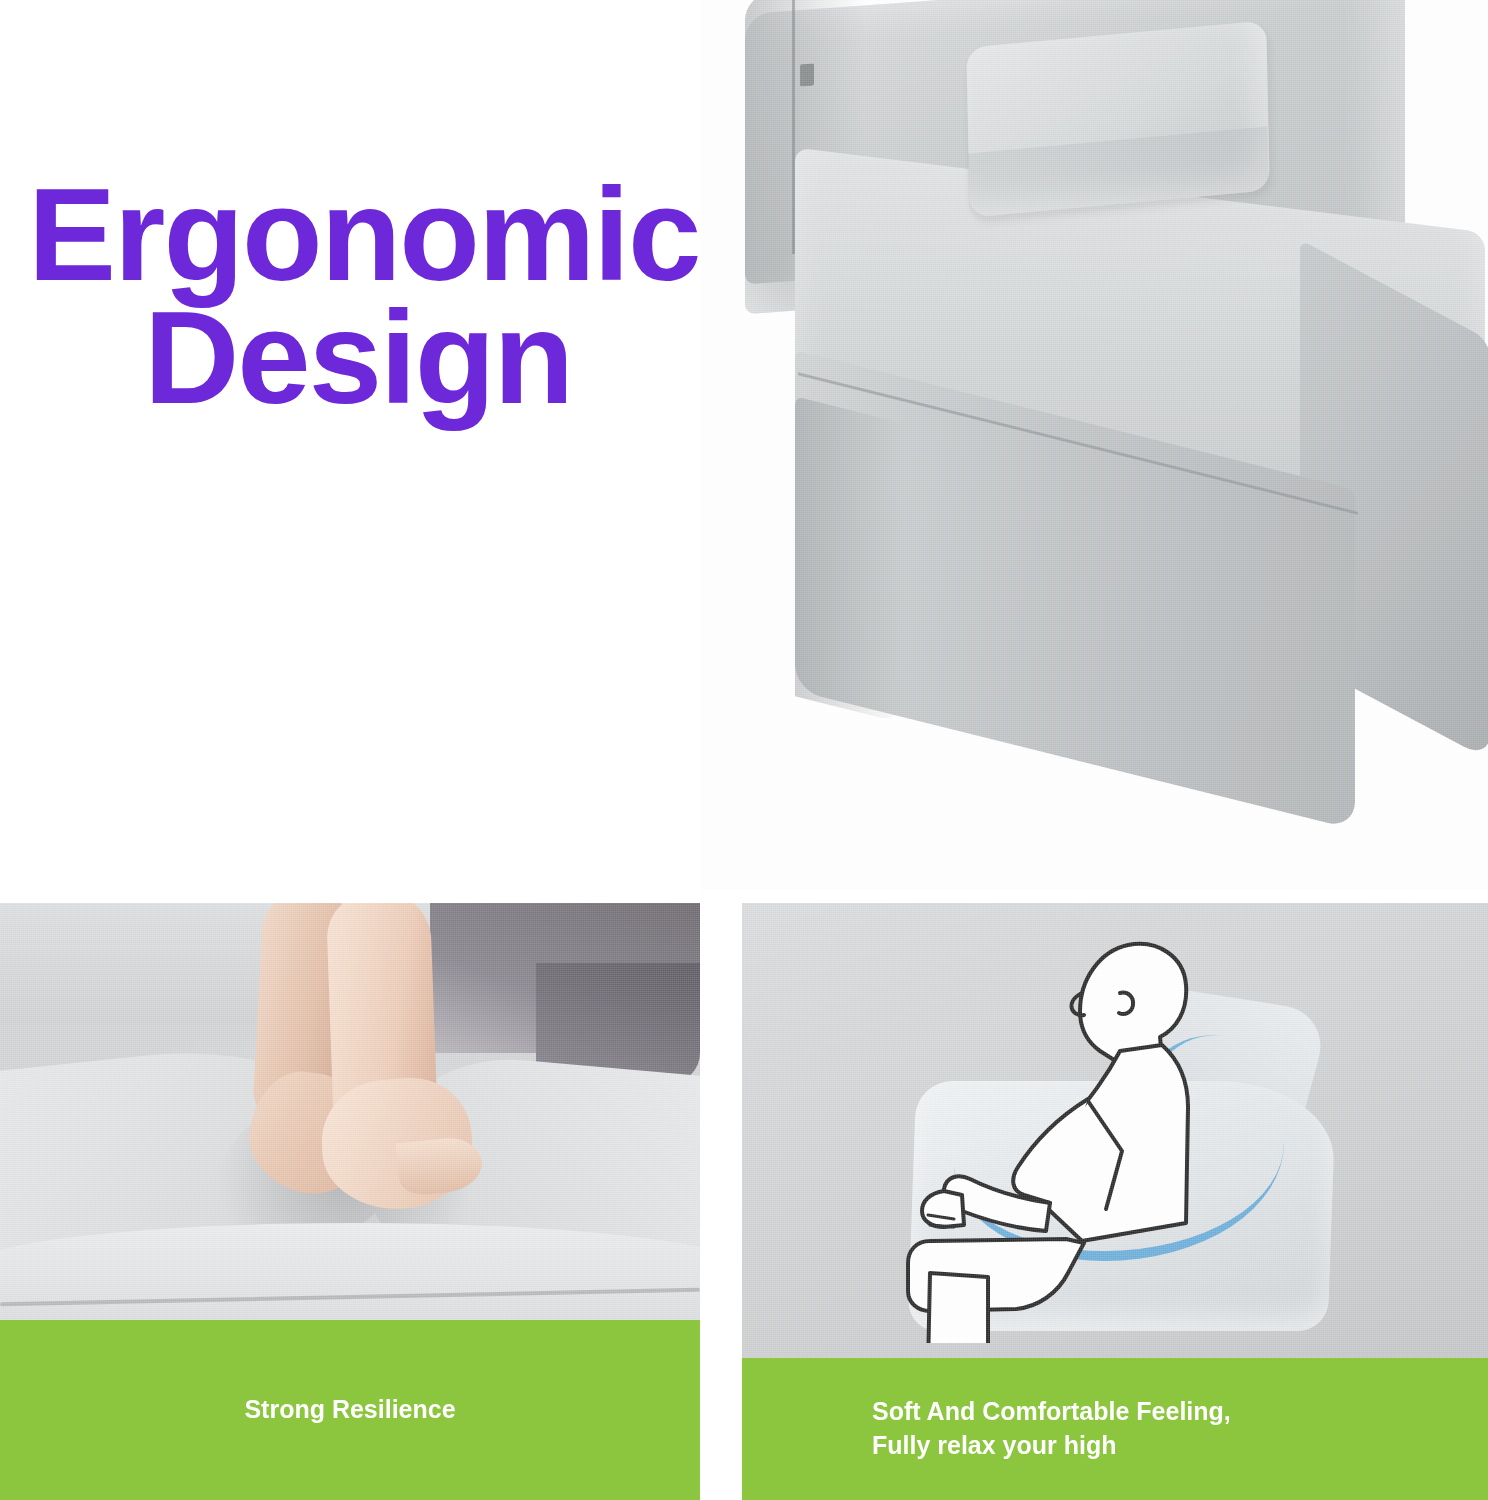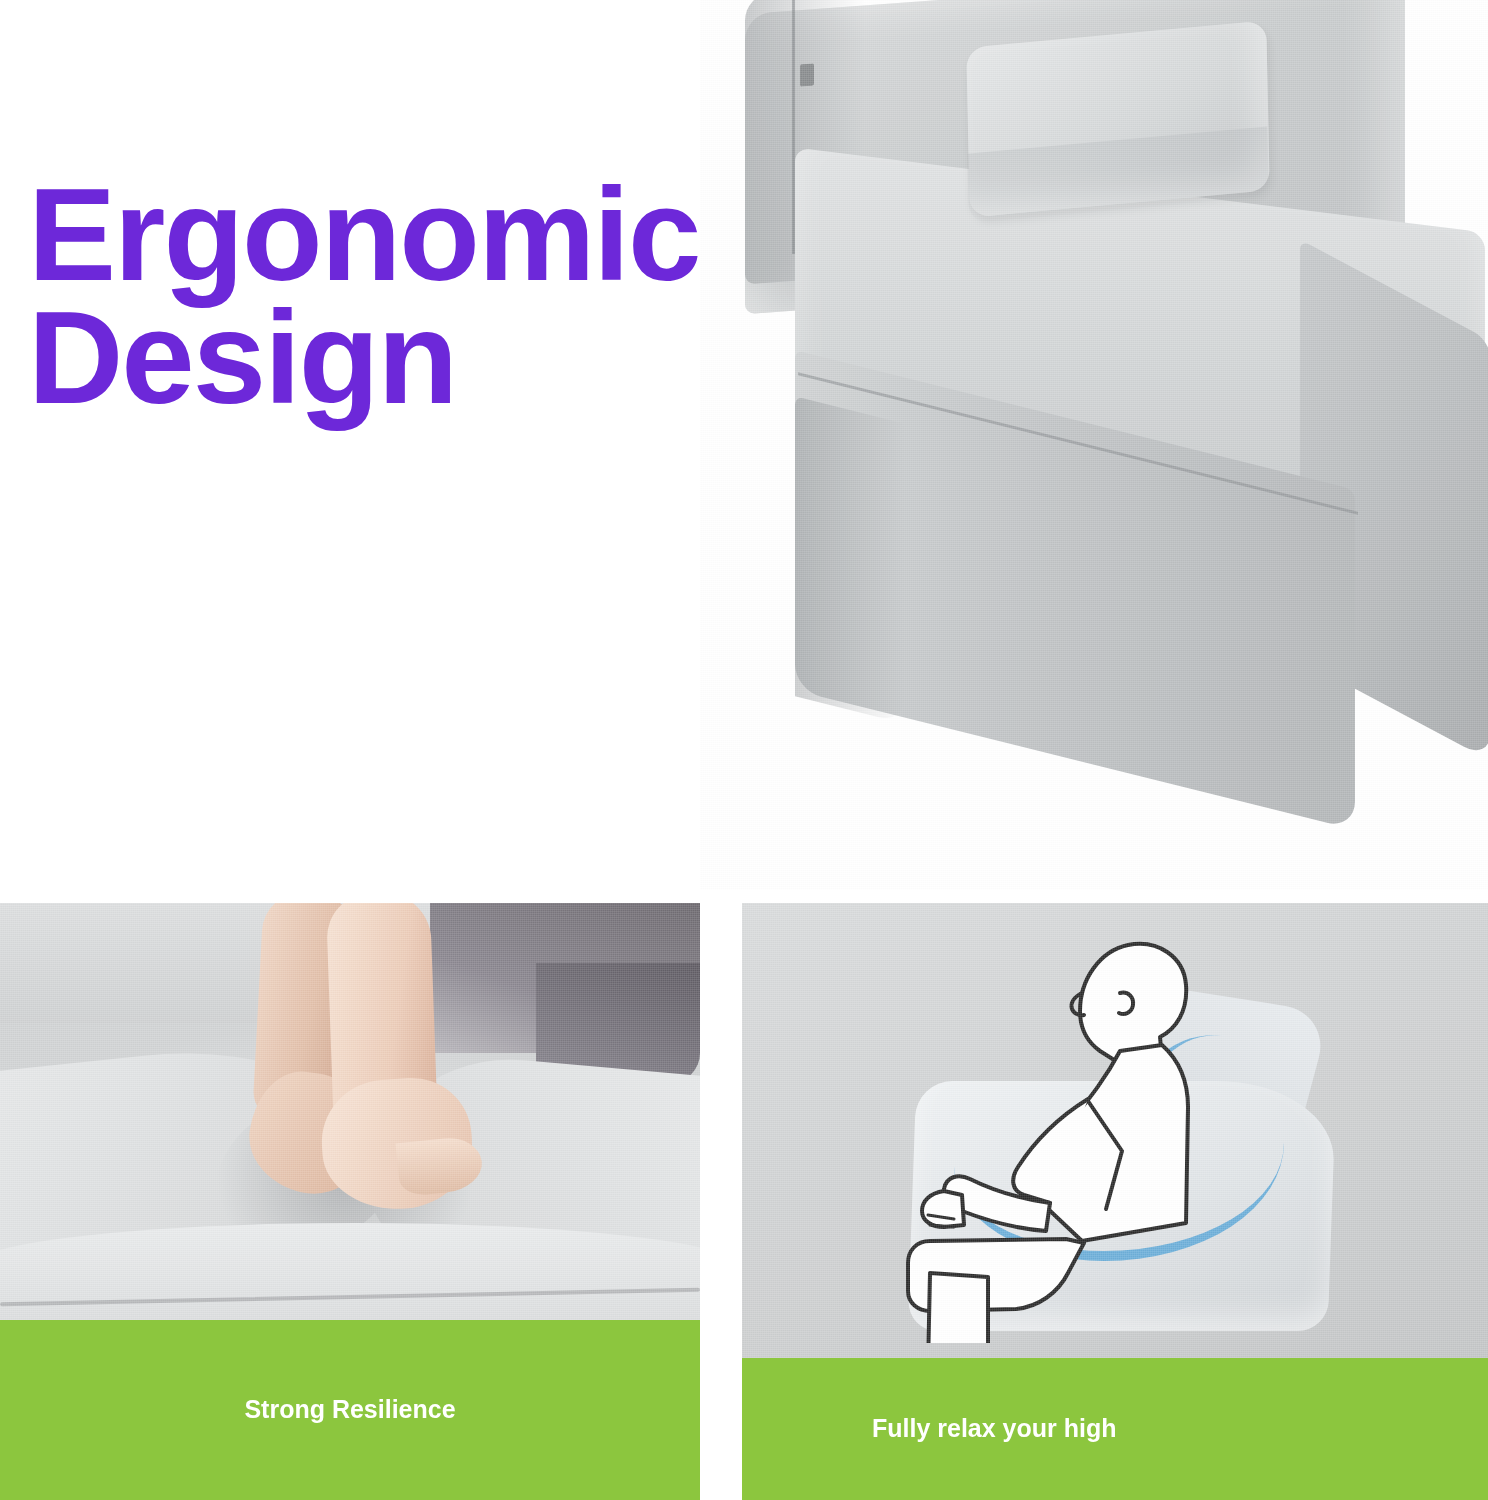--- a/index.html
+++ b/index.html
@@ -37,21 +37,21 @@
     position: absolute;
     left: 28px;
     top: 86px;
     width: 660px;
     color: #6d28d9;
     font-size: 132px;
     line-height: 0.93;
     font-weight: bold;
     letter-spacing: -2px;
   }
-  .headline .line2 { display: block; }
+  .headline .line2 { display: block; text-align: center; }
 
   .body-copy {
     position: absolute;
     left: 30px;
     top: 466px;
     width: 620px;
     color: #4a4a4a;
     font-size: 27.5px;
     line-height: 1.65;
   }
@@ -464,18 +464,19 @@
                    c4 8 14 10 24 8 l70 -14 c16 -4 26 -18 26 -34 l0 -112 Z"></path>
 
           <path d="M36 436 c-12 6 -18 16 -14 26 c4 10 16 14 28 12 l74 -14 c10 -2 14 -10 12 -18
                    l-4 -16 l-96 10 Z"></path>
         </g>
       </svg>
       <div class="linen"></div>
     </div>
     <div class="caption-bar">
       <div>
+        <span>Soft And Comfortable Feeling,</span>
         <span>Fully relax your high</span>
       </div>
     </div>
   </section>
 
 </div>
 
 </body></html>

